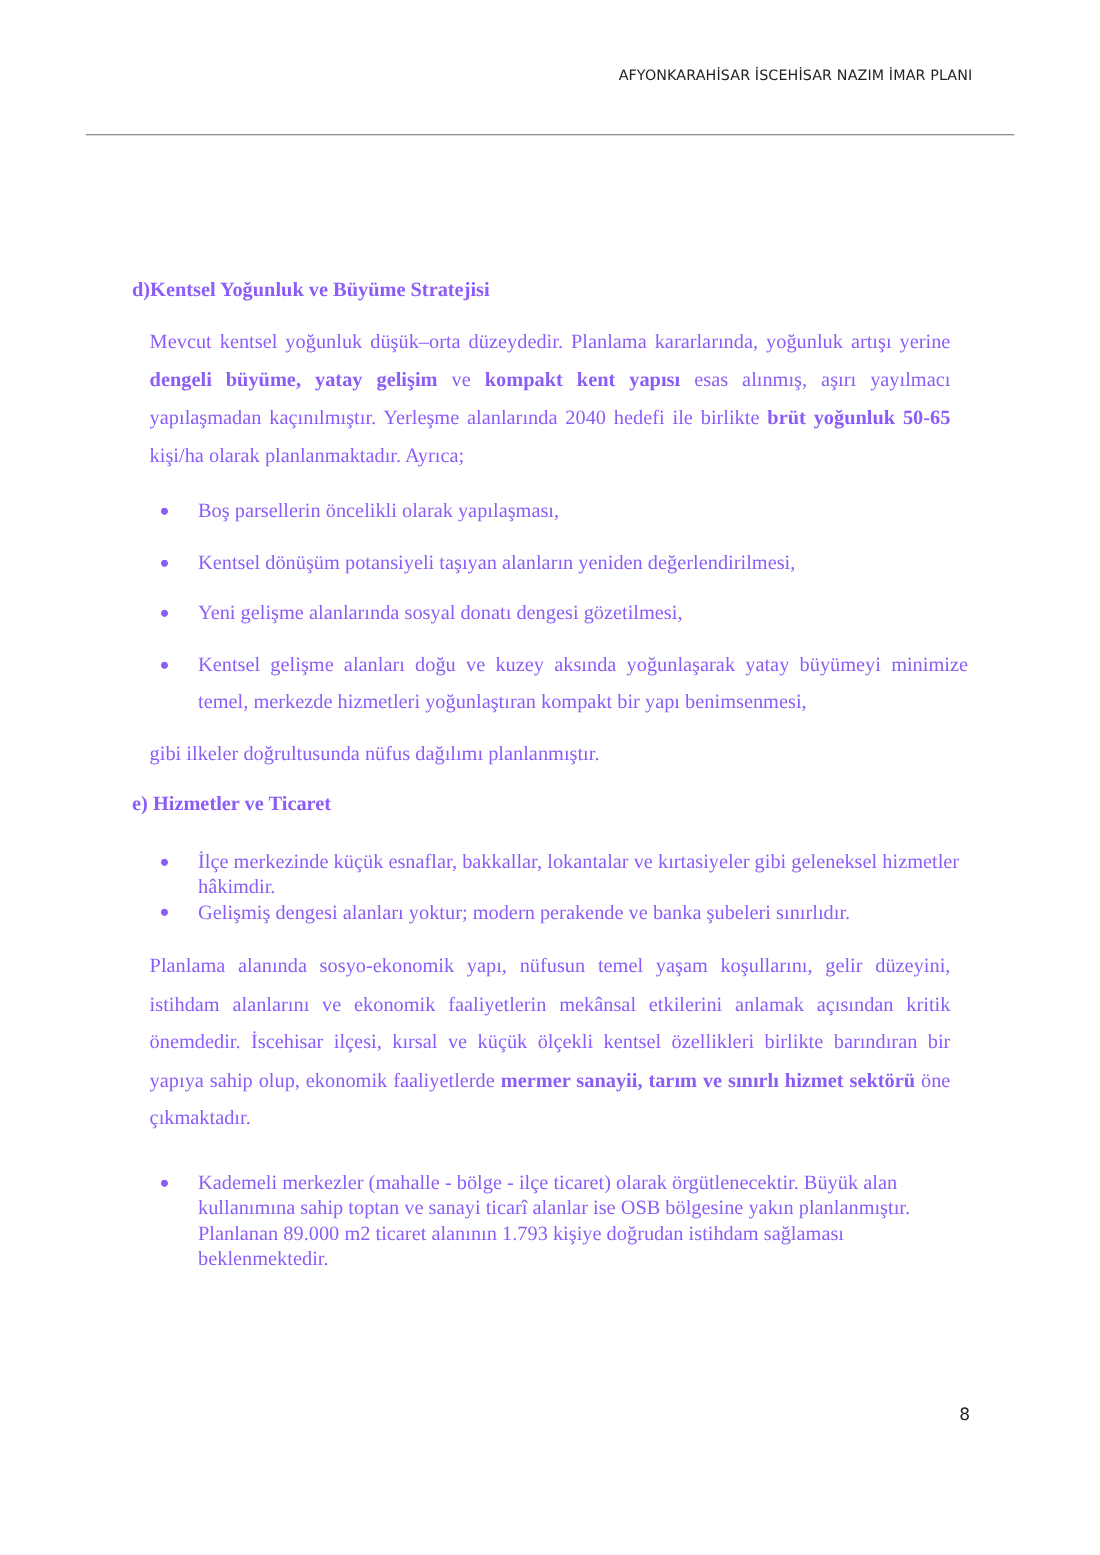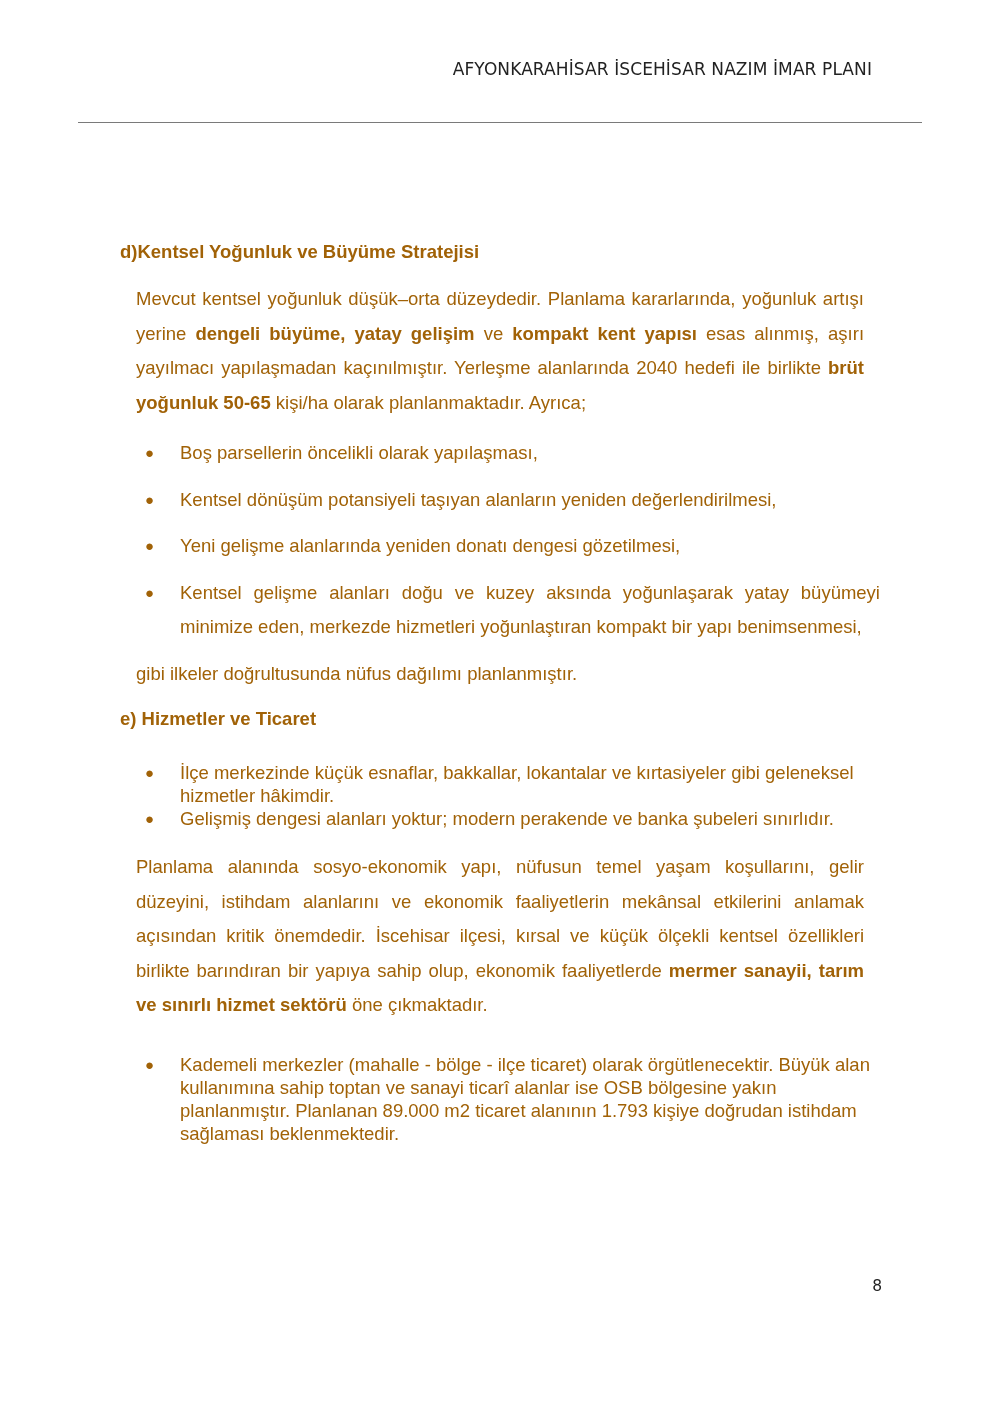--- a/index.html
+++ b/index.html
@@ -1,21 +1,21 @@
 <!DOCTYPE html>
 <html><head>
   <meta charset="utf-8">
   <style>
     html, body { margin: 0; padding: 0; background: #ffffff; }
     body { width: 1000px; height: 1414px; position: relative; overflow: hidden; color: #1a1a1a; }
-    .header { position: absolute; right: 128px; top: 60px; text-align: left;
-      font-family: "DejaVu Sans", sans-serif; font-size: 17px; line-height: 19px; color: #222; letter-spacing: 0.1px; }
+    .header { position: absolute; right: 116px; top: 60px; text-align: left;
+      font-family: "DejaVu Sans", sans-serif; font-size: 13px; line-height: 19px; color: #222; letter-spacing: 0.1px; }
     .header-rule { position: absolute; left: 78px; right: 78px; top: 122px; height: 0; border-top: 1.5px solid #7a7a7a; }
-    .content { position: absolute; left: 120px; width: 760px; top: 240px;
-      font-family: Liberation Sans, sans-serif; font-size: 18.5px; color: #a16207; }
+    .content { position: absolute; left: 120px; width: 760px; top: 252px;
+      font-family: Liberation Serif, serif; font-size: 18.5px; color: #8b5cf6; }
     .h { font-weight: bold; margin: 0; line-height: 24px; }
     .p { margin: 16px; line-height: 34.5px; text-align: justify; }
     .p b { font-weight: bold; }
     ul.wide { list-style: none; margin: 0; padding: 0; }
     ul.wide li { position: relative; padding-left: 60px; line-height: 34.5px; text-align: justify; }
     ul.tight { list-style: none; margin: 0; padding: 0; }
     ul.tight li { position: relative; padding-left: 60px; line-height: 23px; }
     .bullet { position: absolute; left: 25px; top: 0; font-size: 15px; }
   </style>
 </head>
@@ -27,22 +27,22 @@
 <div class="header-rule"></div>
 
 <div class="content">
   <p class="h">d)Kentsel Yoğunluk ve Büyüme Stratejisi</p>
 
   <p class="p" style="margin-top:18px;"><span>Mevcut kentsel yoğunluk düşük–orta düzeydedir. Planlama kararlarında, yoğunluk artışı yerine </span><b>dengeli büyüme, yatay gelişim</b><span> ve </span><b>kompakt kent yapısı</b><span> esas alınmış, aşırı yayılmacı yapılaşmadan kaçınılmıştır. Yerleşme alanlarında 2040 hedefi ile birlikte </span><b>brüt yoğunluk 50-65</b><span> kişi/ha olarak planlanmaktadır. Ayrıca;</span></p>
 
   <ul class="wide" style="margin-top:12px;">
     <li style="margin-bottom:12px;"><span class="bullet">●</span><span>Boş parsellerin öncelikli olarak yapılaşması,</span></li>
     <li style="margin-bottom:12px;"><span class="bullet">●</span><span>Kentsel dönüşüm potansiyeli taşıyan alanların yeniden değerlendirilmesi,</span></li>
-    <li style="margin-bottom:12px;"><span class="bullet">●</span><span>Yeni gelişme alanlarında yeniden donatı dengesi gözetilmesi,</span></li>
-    <li><span class="bullet">●</span><span>Kentsel gelişme alanları doğu ve kuzey aksında yoğunlaşarak yatay büyümeyi minimize eden, merkezde hizmetleri yoğunlaştıran kompakt bir yapı benimsenmesi,</span></li>
+    <li style="margin-bottom:12px;"><span class="bullet">●</span><span>Yeni gelişme alanlarında sosyal donatı dengesi gözetilmesi,</span></li>
+    <li><span class="bullet">●</span><span>Kentsel gelişme alanları doğu ve kuzey aksında yoğunlaşarak yatay büyümeyi minimize temel, merkezde hizmetleri yoğunlaştıran kompakt bir yapı benimsenmesi,</span></li>
   </ul>
 
   <p class="p" style="margin-top:12px;">gibi ilkeler doğrultusunda nüfus dağılımı planlanmıştır.</p>
 
   <p class="h" style="margin-top:16px;">e) Hizmetler ve Ticaret</p>
 
   <ul class="tight" style="margin-top:30px;">
     <li><span class="bullet">●</span><span>İlçe merkezinde küçük esnaflar, bakkallar, lokantalar ve kırtasiyeler gibi geleneksel hizmetler hâkimdir.</span></li>
     <li><span class="bullet">●</span><span>Gelişmiş dengesi alanları yoktur; modern perakende ve banka şubeleri sınırlıdır.</span></li>
   </ul>

